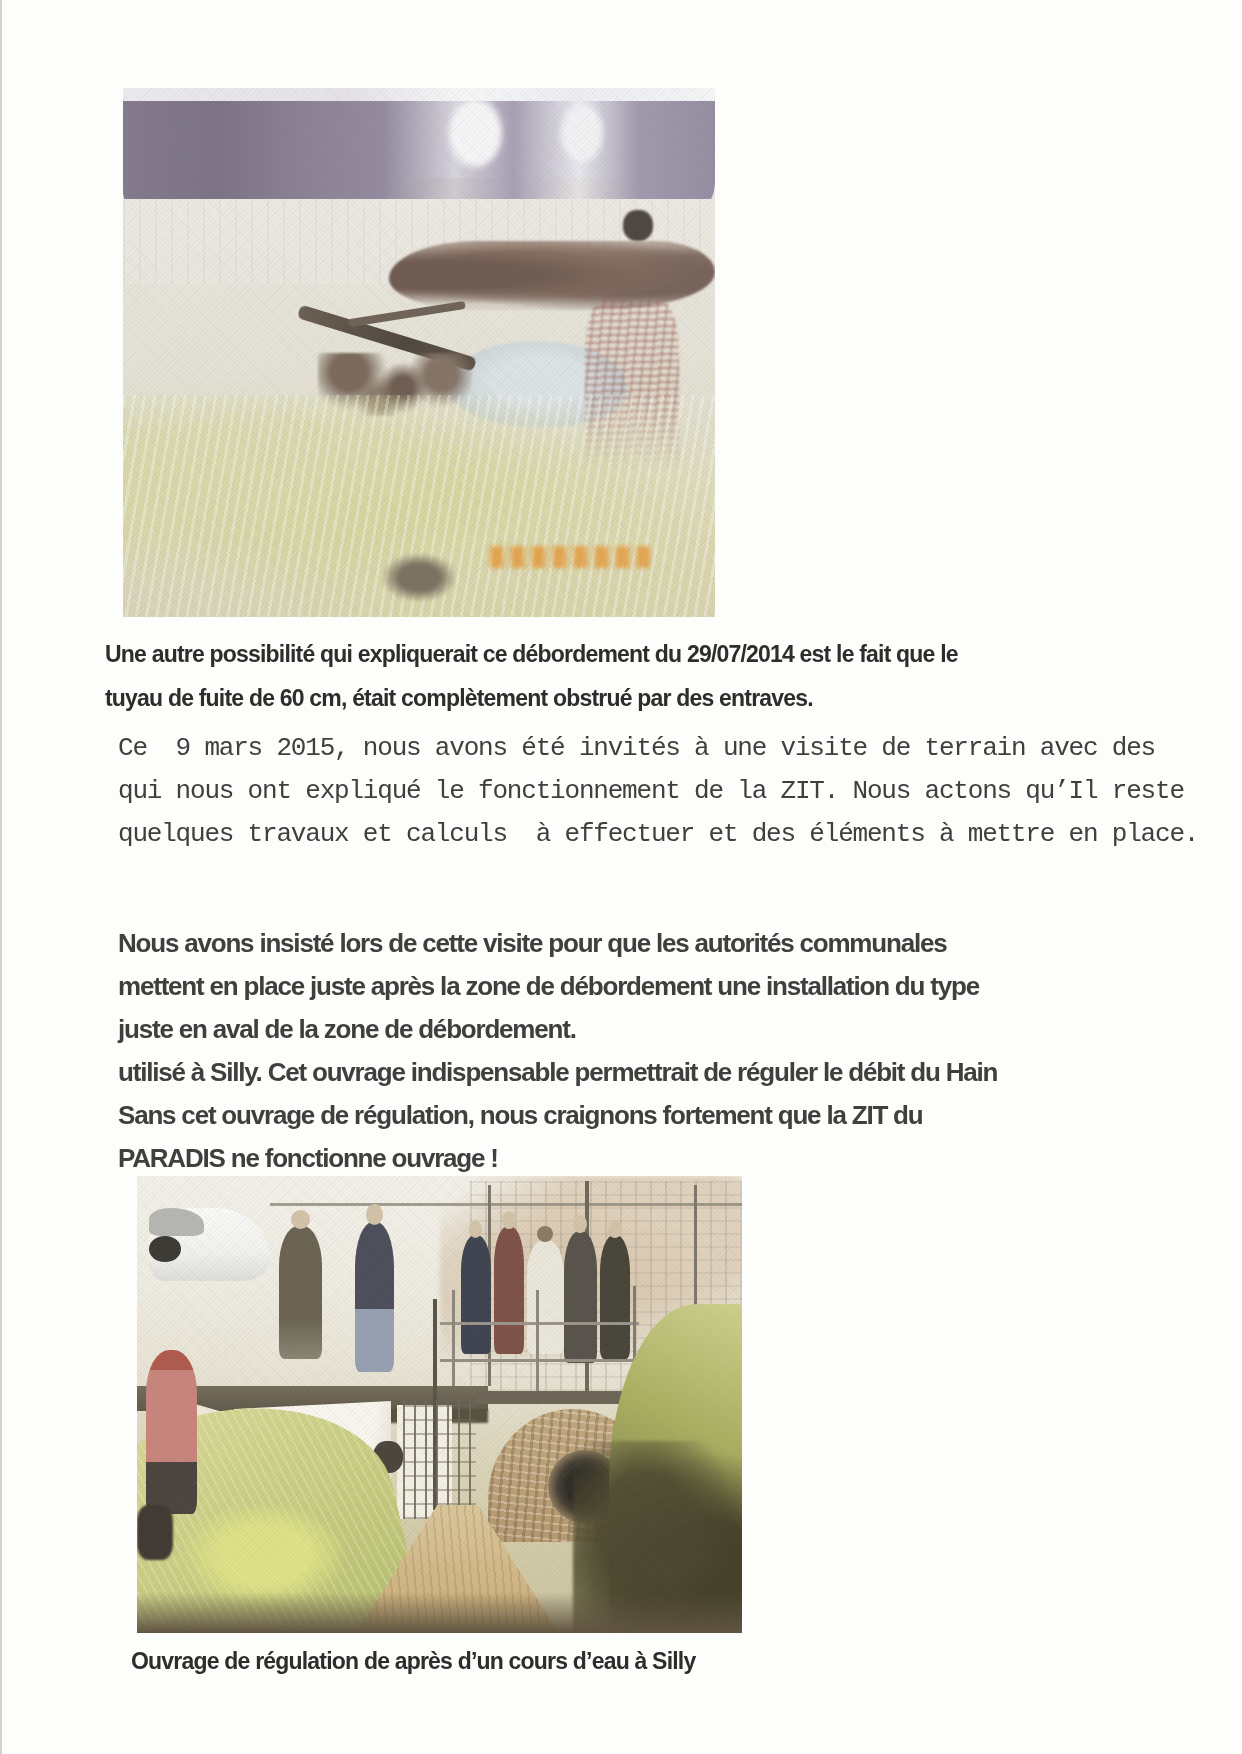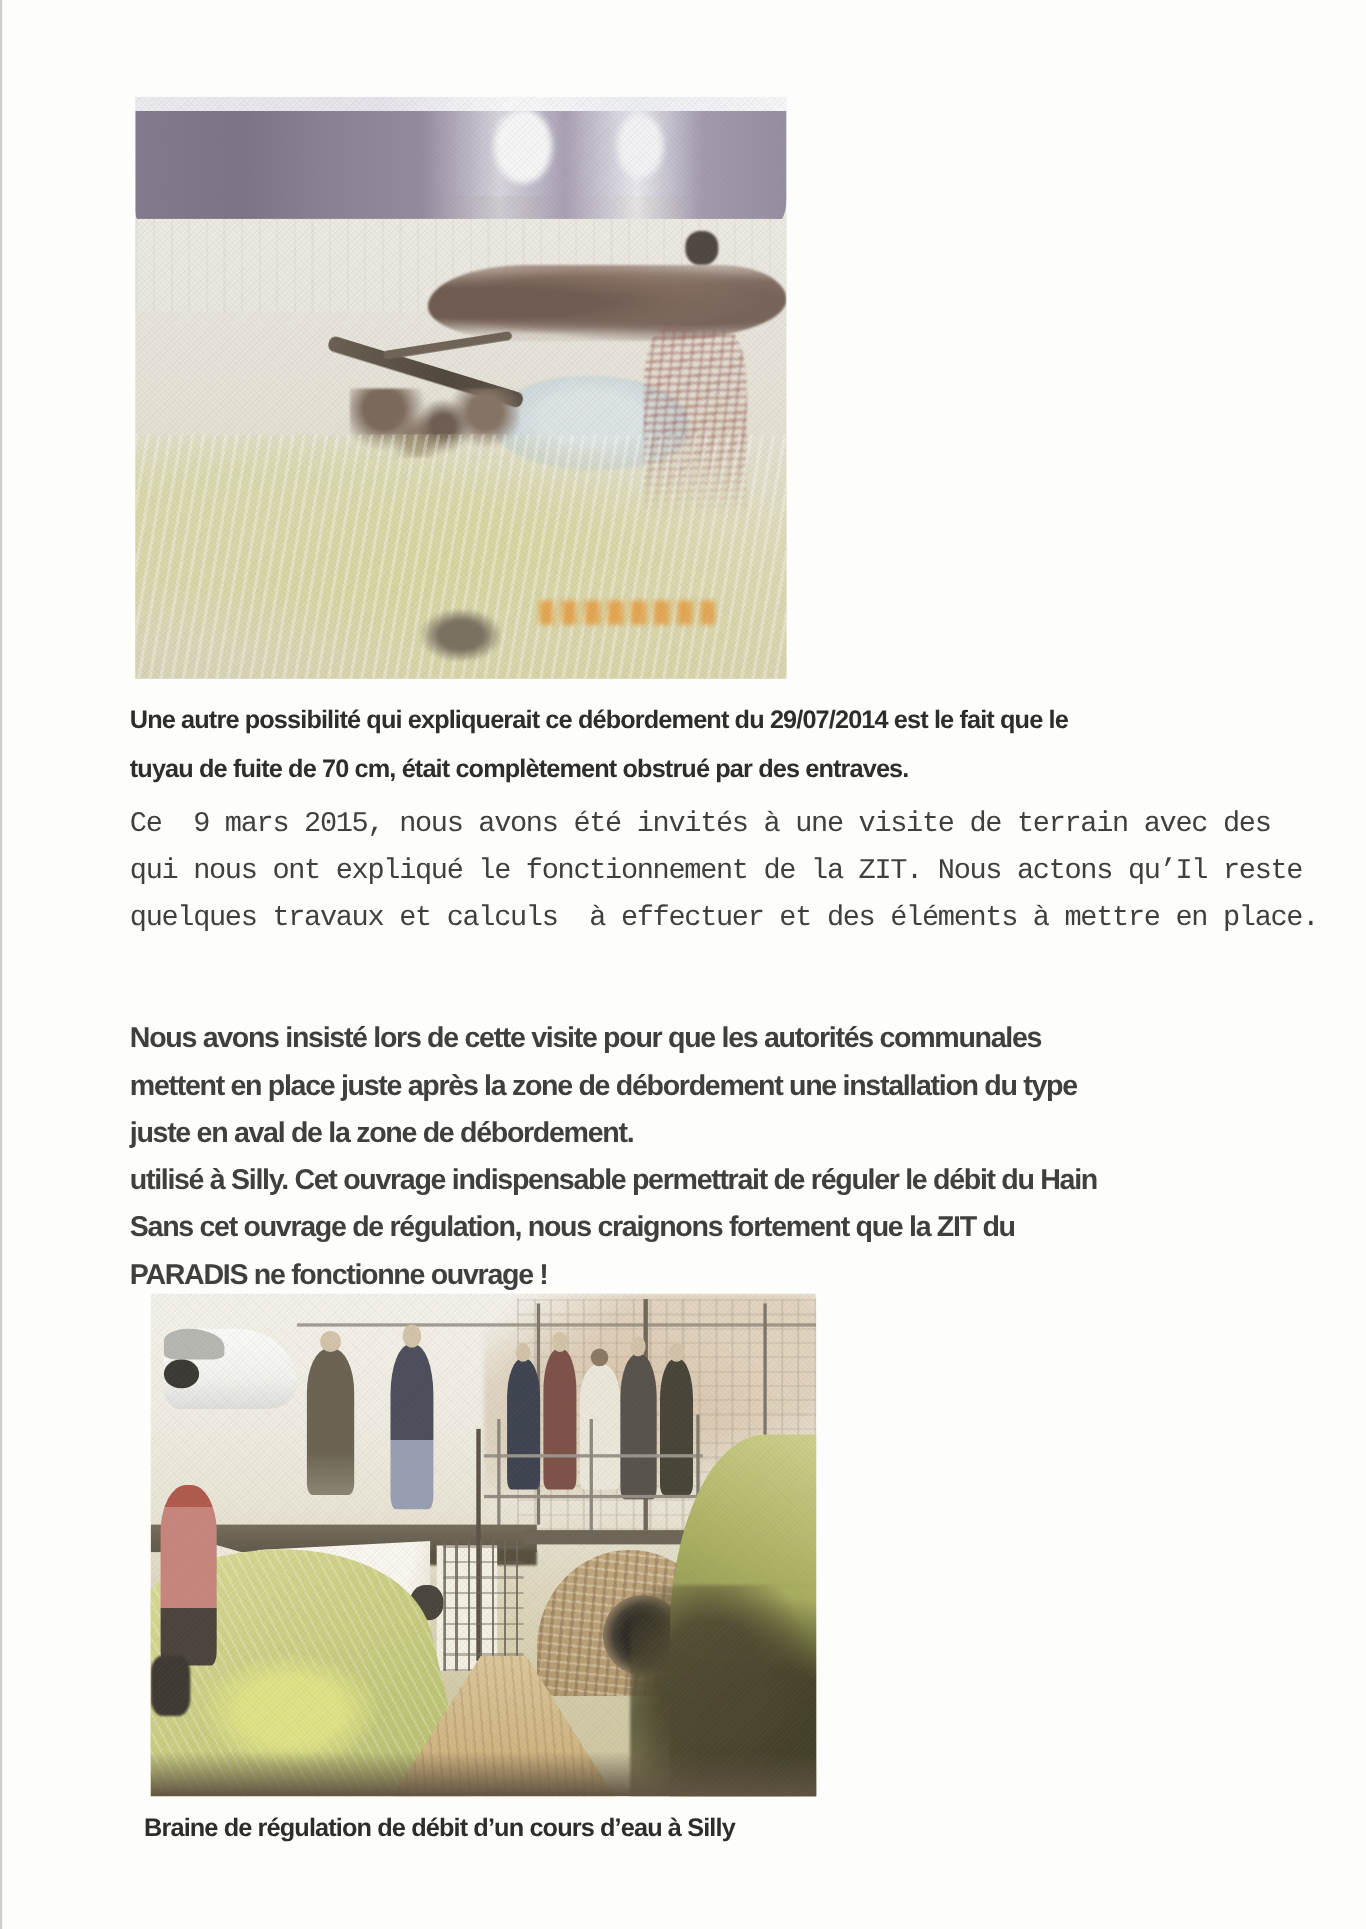--- a/index.html
+++ b/index.html
@@ -72,21 +72,21 @@
       linear-gradient(180deg, rgba(224,221,194,.0) 0%, #dfdcc0 35%, #dcd8bc 70%, #d8d4b6 100%);}
   .p1-bush{left:44%;top:88%;width:12%;height:9%;
     background:radial-gradient(ellipse, #7b7160 0 40%, transparent 75%);filter:blur(1.5px);}
   .p1-datestamp{left:62%;top:86.5%;width:27%;height:4.2%;
     background:repeating-linear-gradient(90deg, #e69a3a 0 13px, rgba(230,154,58,.15) 13px 21px);
     filter:blur(2.2px);opacity:.8;border-radius:3px;}
 
   
   .caption{position:absolute;color:#2e2d2b;font-weight:bold;font-size:23px;letter-spacing:-.8px;}
   .caption .cap-line{white-space:pre;line-height:44px;height:44px;}
-  .caption-top{left:118px;top:632px;}
+  .caption-top{left:105px;top:632px;}
   .caption-bottom{left:131px;top:1639px;}
   .para{position:absolute;color:#403f3d;font-size:26px;letter-spacing:-1.2px;}
   .para .line{white-space:pre;line-height:43px;height:43px;}
   .para1{left:118px;top:727px;font-family:Liberation Mono, monospace;}
   .para2{left:118px;top:922px;font-weight:bold;}
 
   
   .photo2{left:137px;top:1176px;width:605px;height:457px;
     background:linear-gradient(180deg,#f3f1e9 0%,#f0ede3 22%,#e9e5d6 42%,#ded8bf 58%,#d3cca9 78%,#cdc5a0 100%);}
   .p2-backveg{left:50%;top:0;width:50%;height:40%;
@@ -189,21 +189,21 @@
     <div class="p1-branch"></div>
     <div class="p1-debris"></div>
     <div class="p1-shrub"></div>
     <div class="p1-grass"></div>
     <div class="p1-bush"></div>
     <div class="p1-datestamp"></div>
   </div>
 
   <div class="caption caption-top">
     <div class="cap-line">Une autre possibilité qui expliquerait ce débordement du 29/07/2014 est le fait que le</div>
-    <div class="cap-line">tuyau de fuite de 70 cm, était complètement obstrué par des entraves.</div>
+    <div class="cap-line">tuyau de fuite de 60 cm, était complètement obstrué par des entraves.</div>
   </div>
 
   <div class="para para1">
     <div class="line">Ce  9 mars 2015, nous avons été invités à une visite de terrain avec des</div>
     <div class="line">qui nous ont expliqué le fonctionnement de la ZIT. Nous actons qu’Il reste</div>
     <div class="line">quelques travaux et calculs  à effectuer et des éléments à mettre en place.</div>
   </div>
 
   <div class="para para2">
     <div class="line">Nous avons insisté lors de cette visite pour que les autorités communales</div>
@@ -252,15 +252,15 @@
     <div class="p2-bush-right"></div>
     <div class="p2-bank-left"></div>
     <div class="p2-grasspatch"></div>
     <div class="p2-stream"></div>
     <div class="p2-person-pink"></div>
     <div class="p2-bag"></div>
     <div class="p2-bottom-shadow"></div>
   </div>
 
   <div class="caption caption-bottom">
-    <div class="cap-line">Braine de régulation de débit d’un cours d’eau à Silly</div>
+    <div class="cap-line">Ouvrage de régulation de après d’un cours d’eau à Silly</div>
   </div>
 </div>
 
 </body></html>

